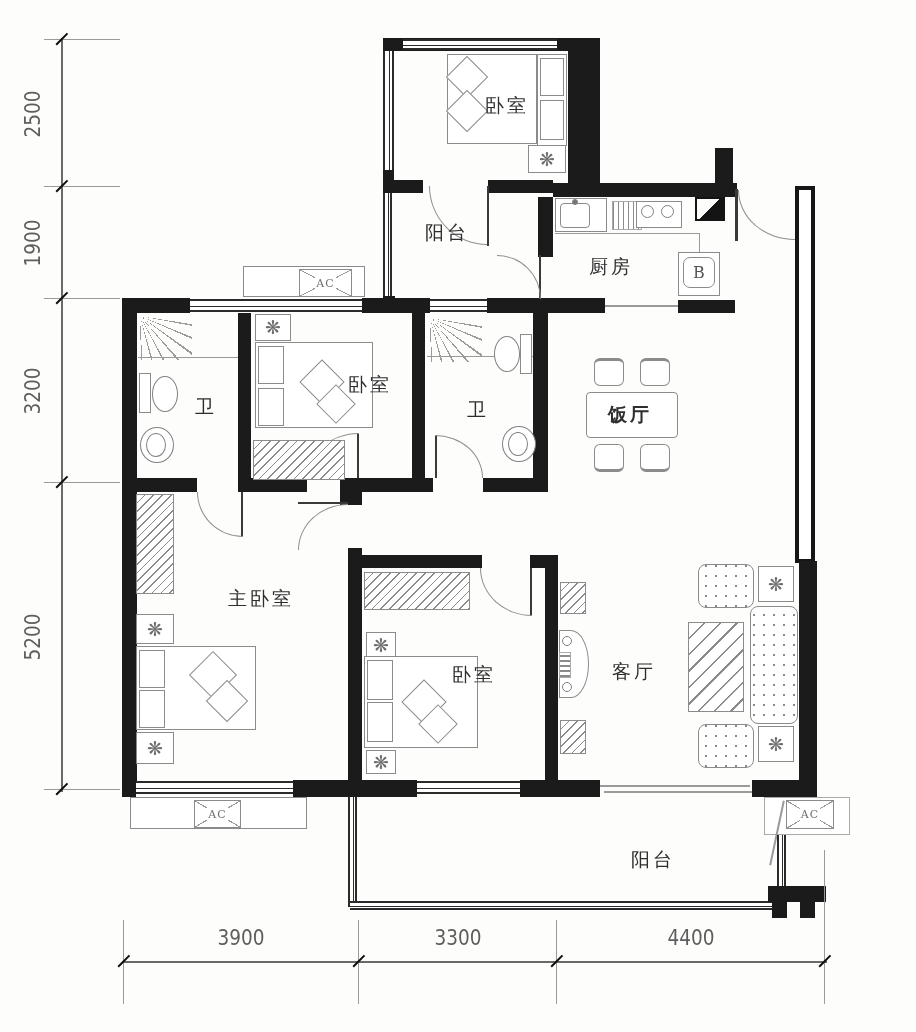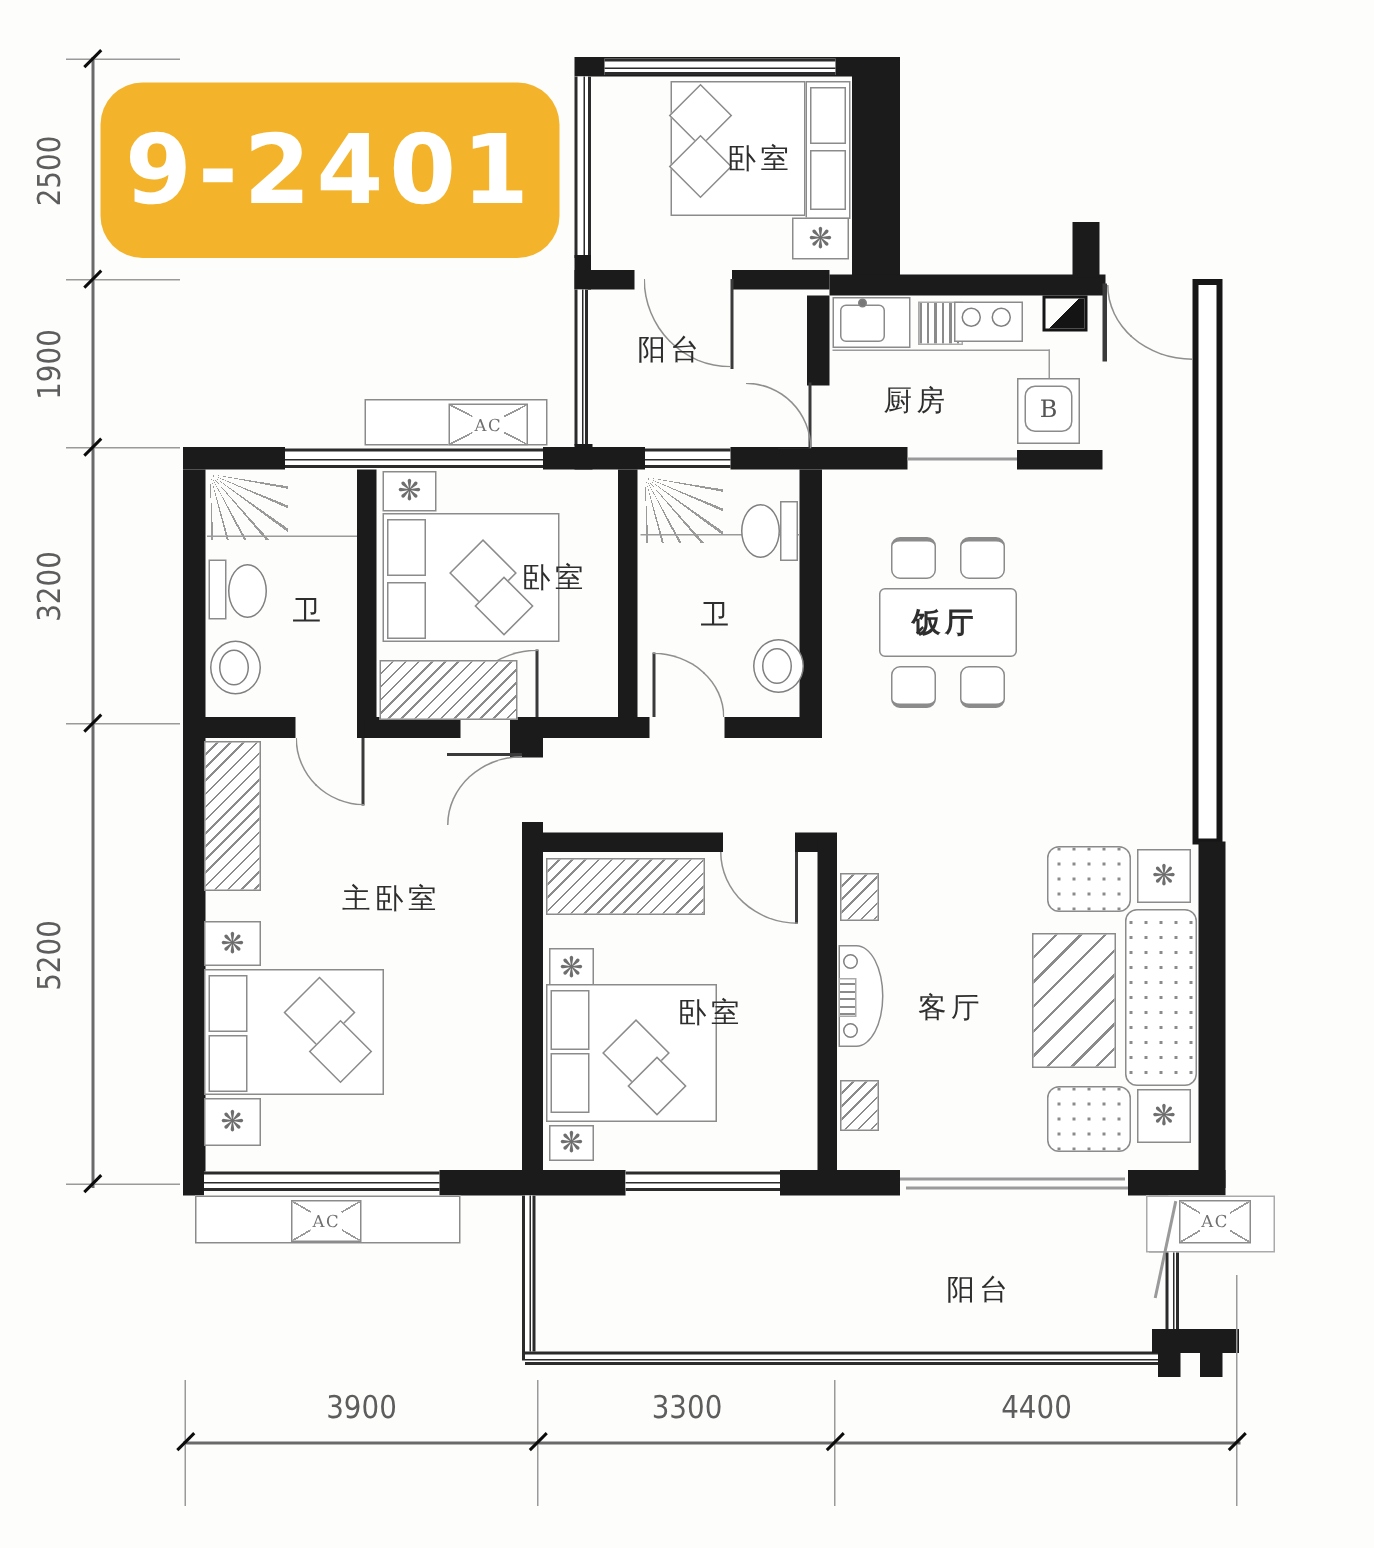--- a/index.html
+++ b/index.html
@@ -265,16 +265,13 @@
   <div class="thin" style="left:556px;top:920px;width:1.3px;height:84px;"></div>
   <div class="thin" style="left:824px;top:850px;width:1.3px;height:154px;"></div>
   <div class="tick" style="left:116px;top:960px;"></div>
   <div class="tick" style="left:351px;top:960px;"></div>
   <div class="tick" style="left:549px;top:960px;"></div>
   <div class="tick" style="left:817px;top:960px;"></div>
   <div class="dim" style="left:241px;top:938px;">3900</div>
   <div class="dim" style="left:458px;top:938px;">3300</div>
   <div class="dim" style="left:691px;top:938px;">4400</div>
 
-  <div id="badge">
-    <span>9-2401</span>
-  </div>
 </div>
 
 </body></html>

